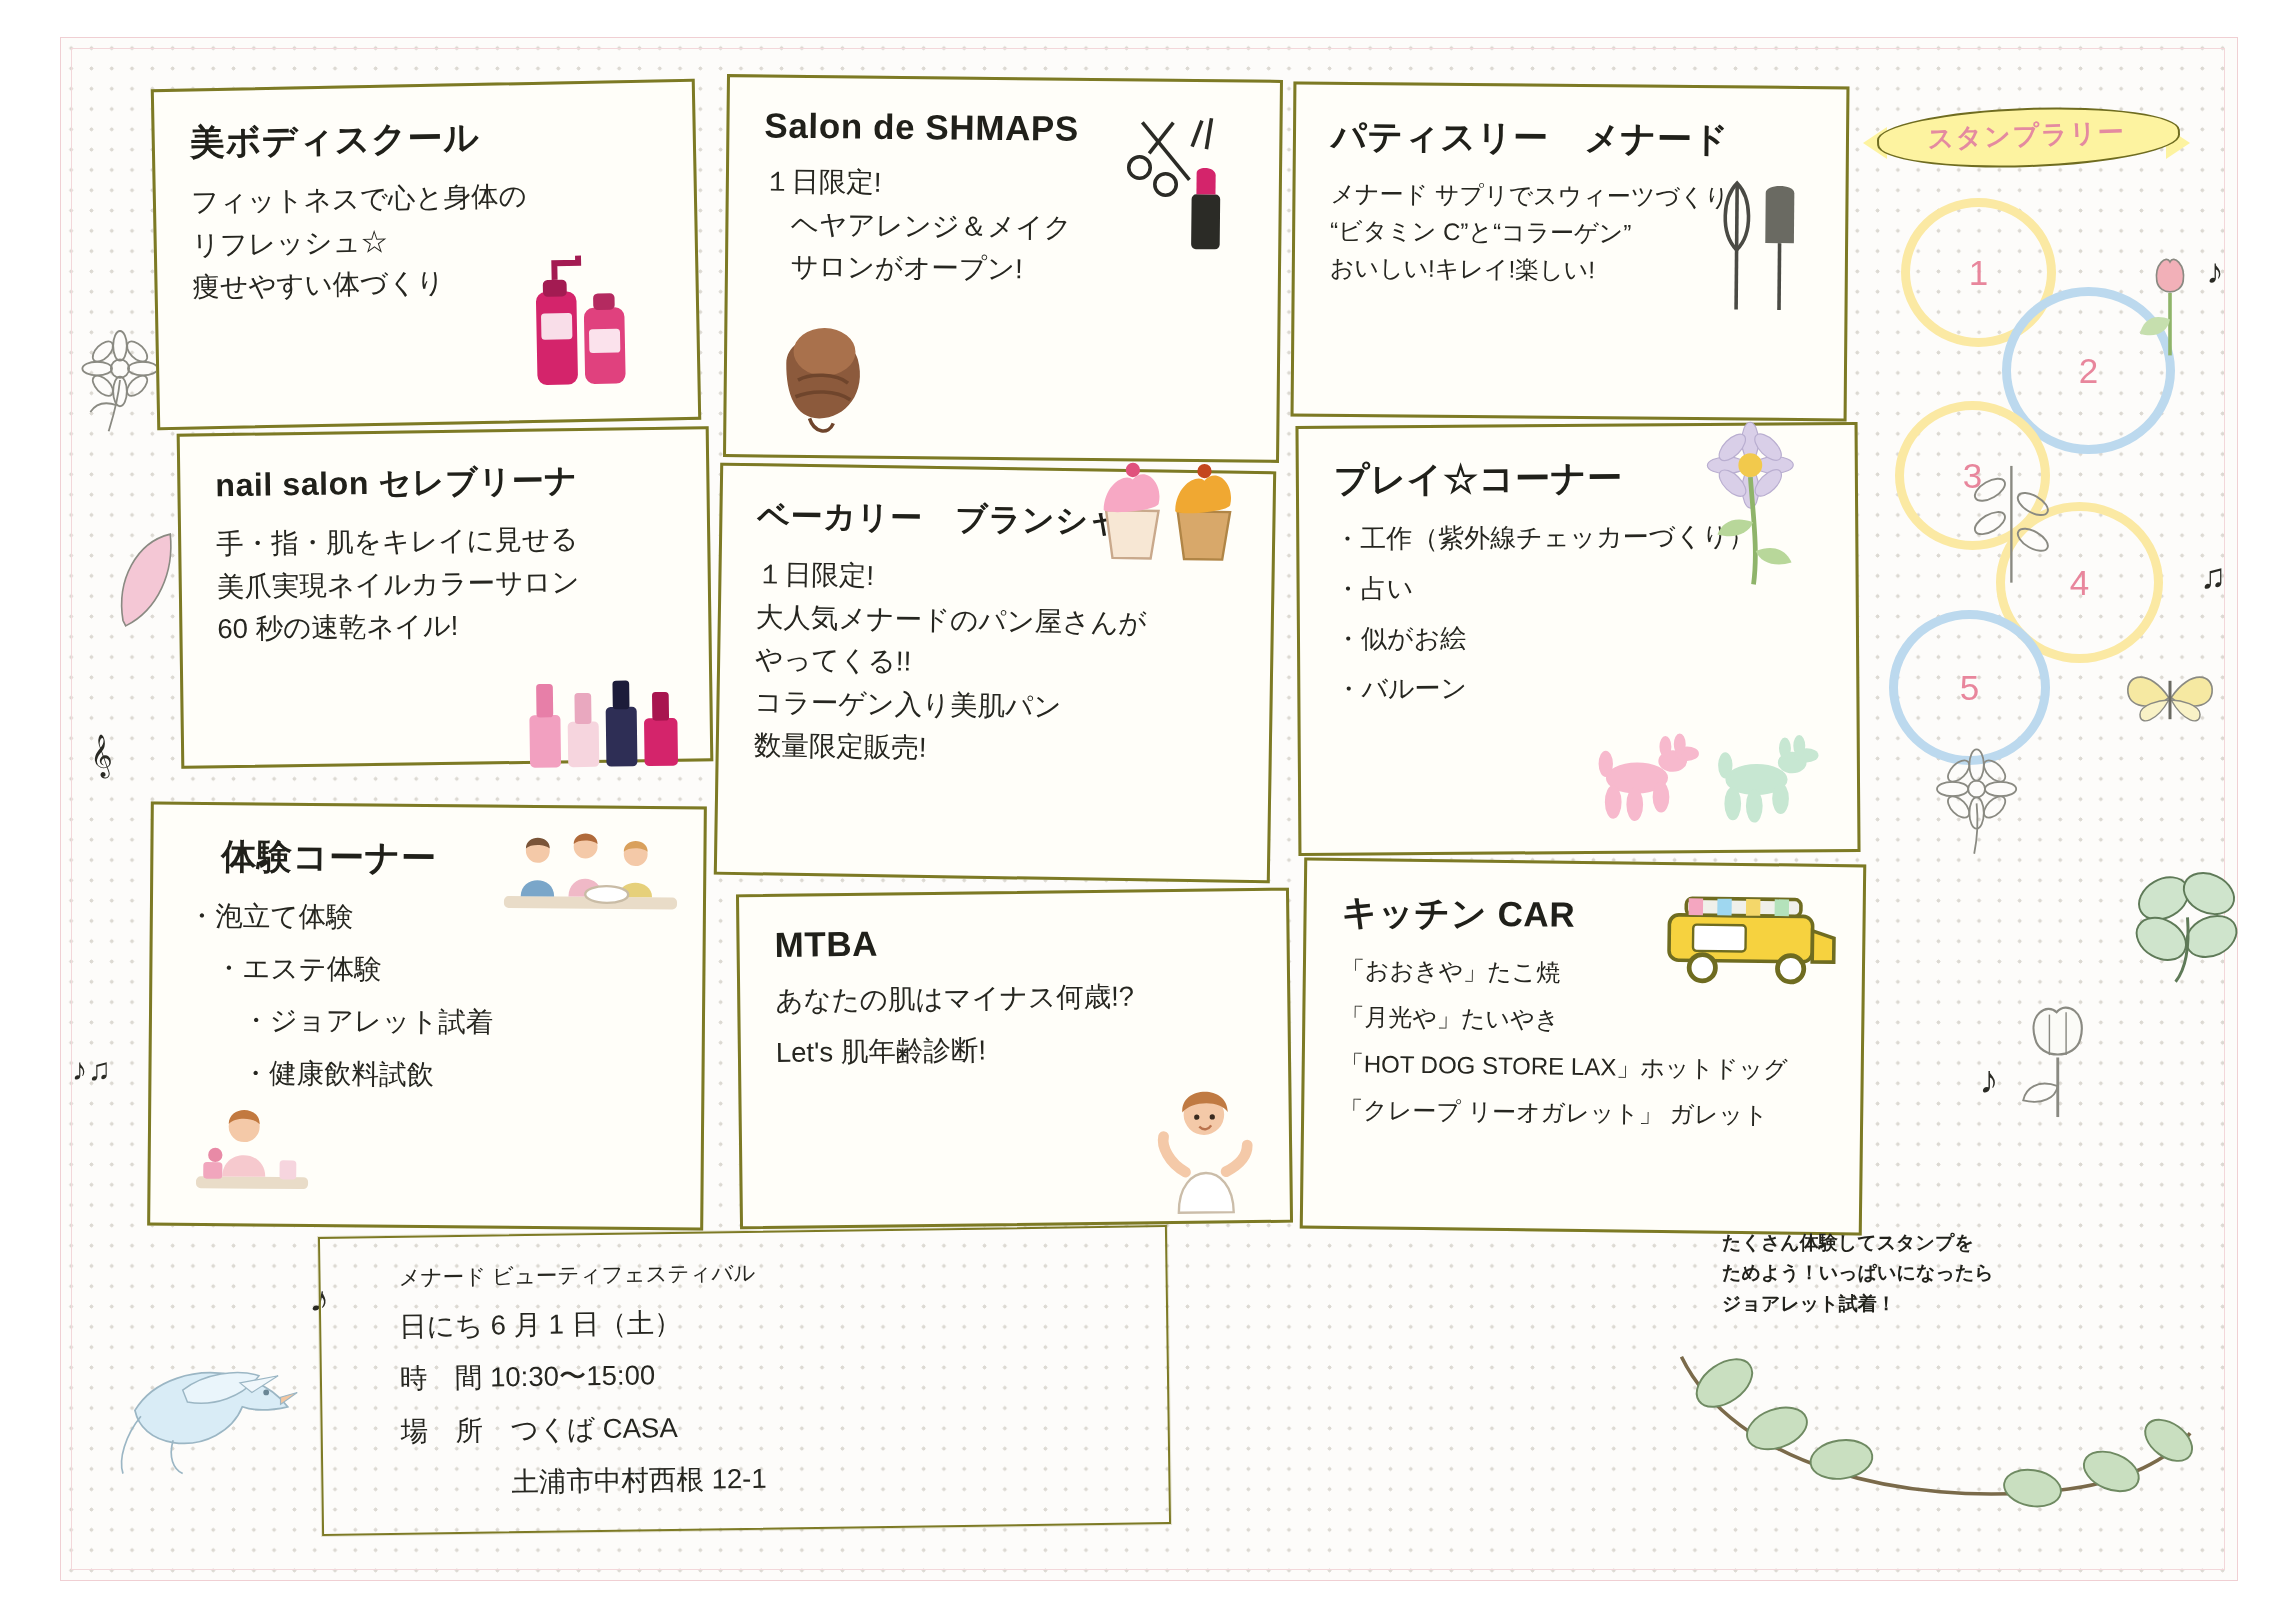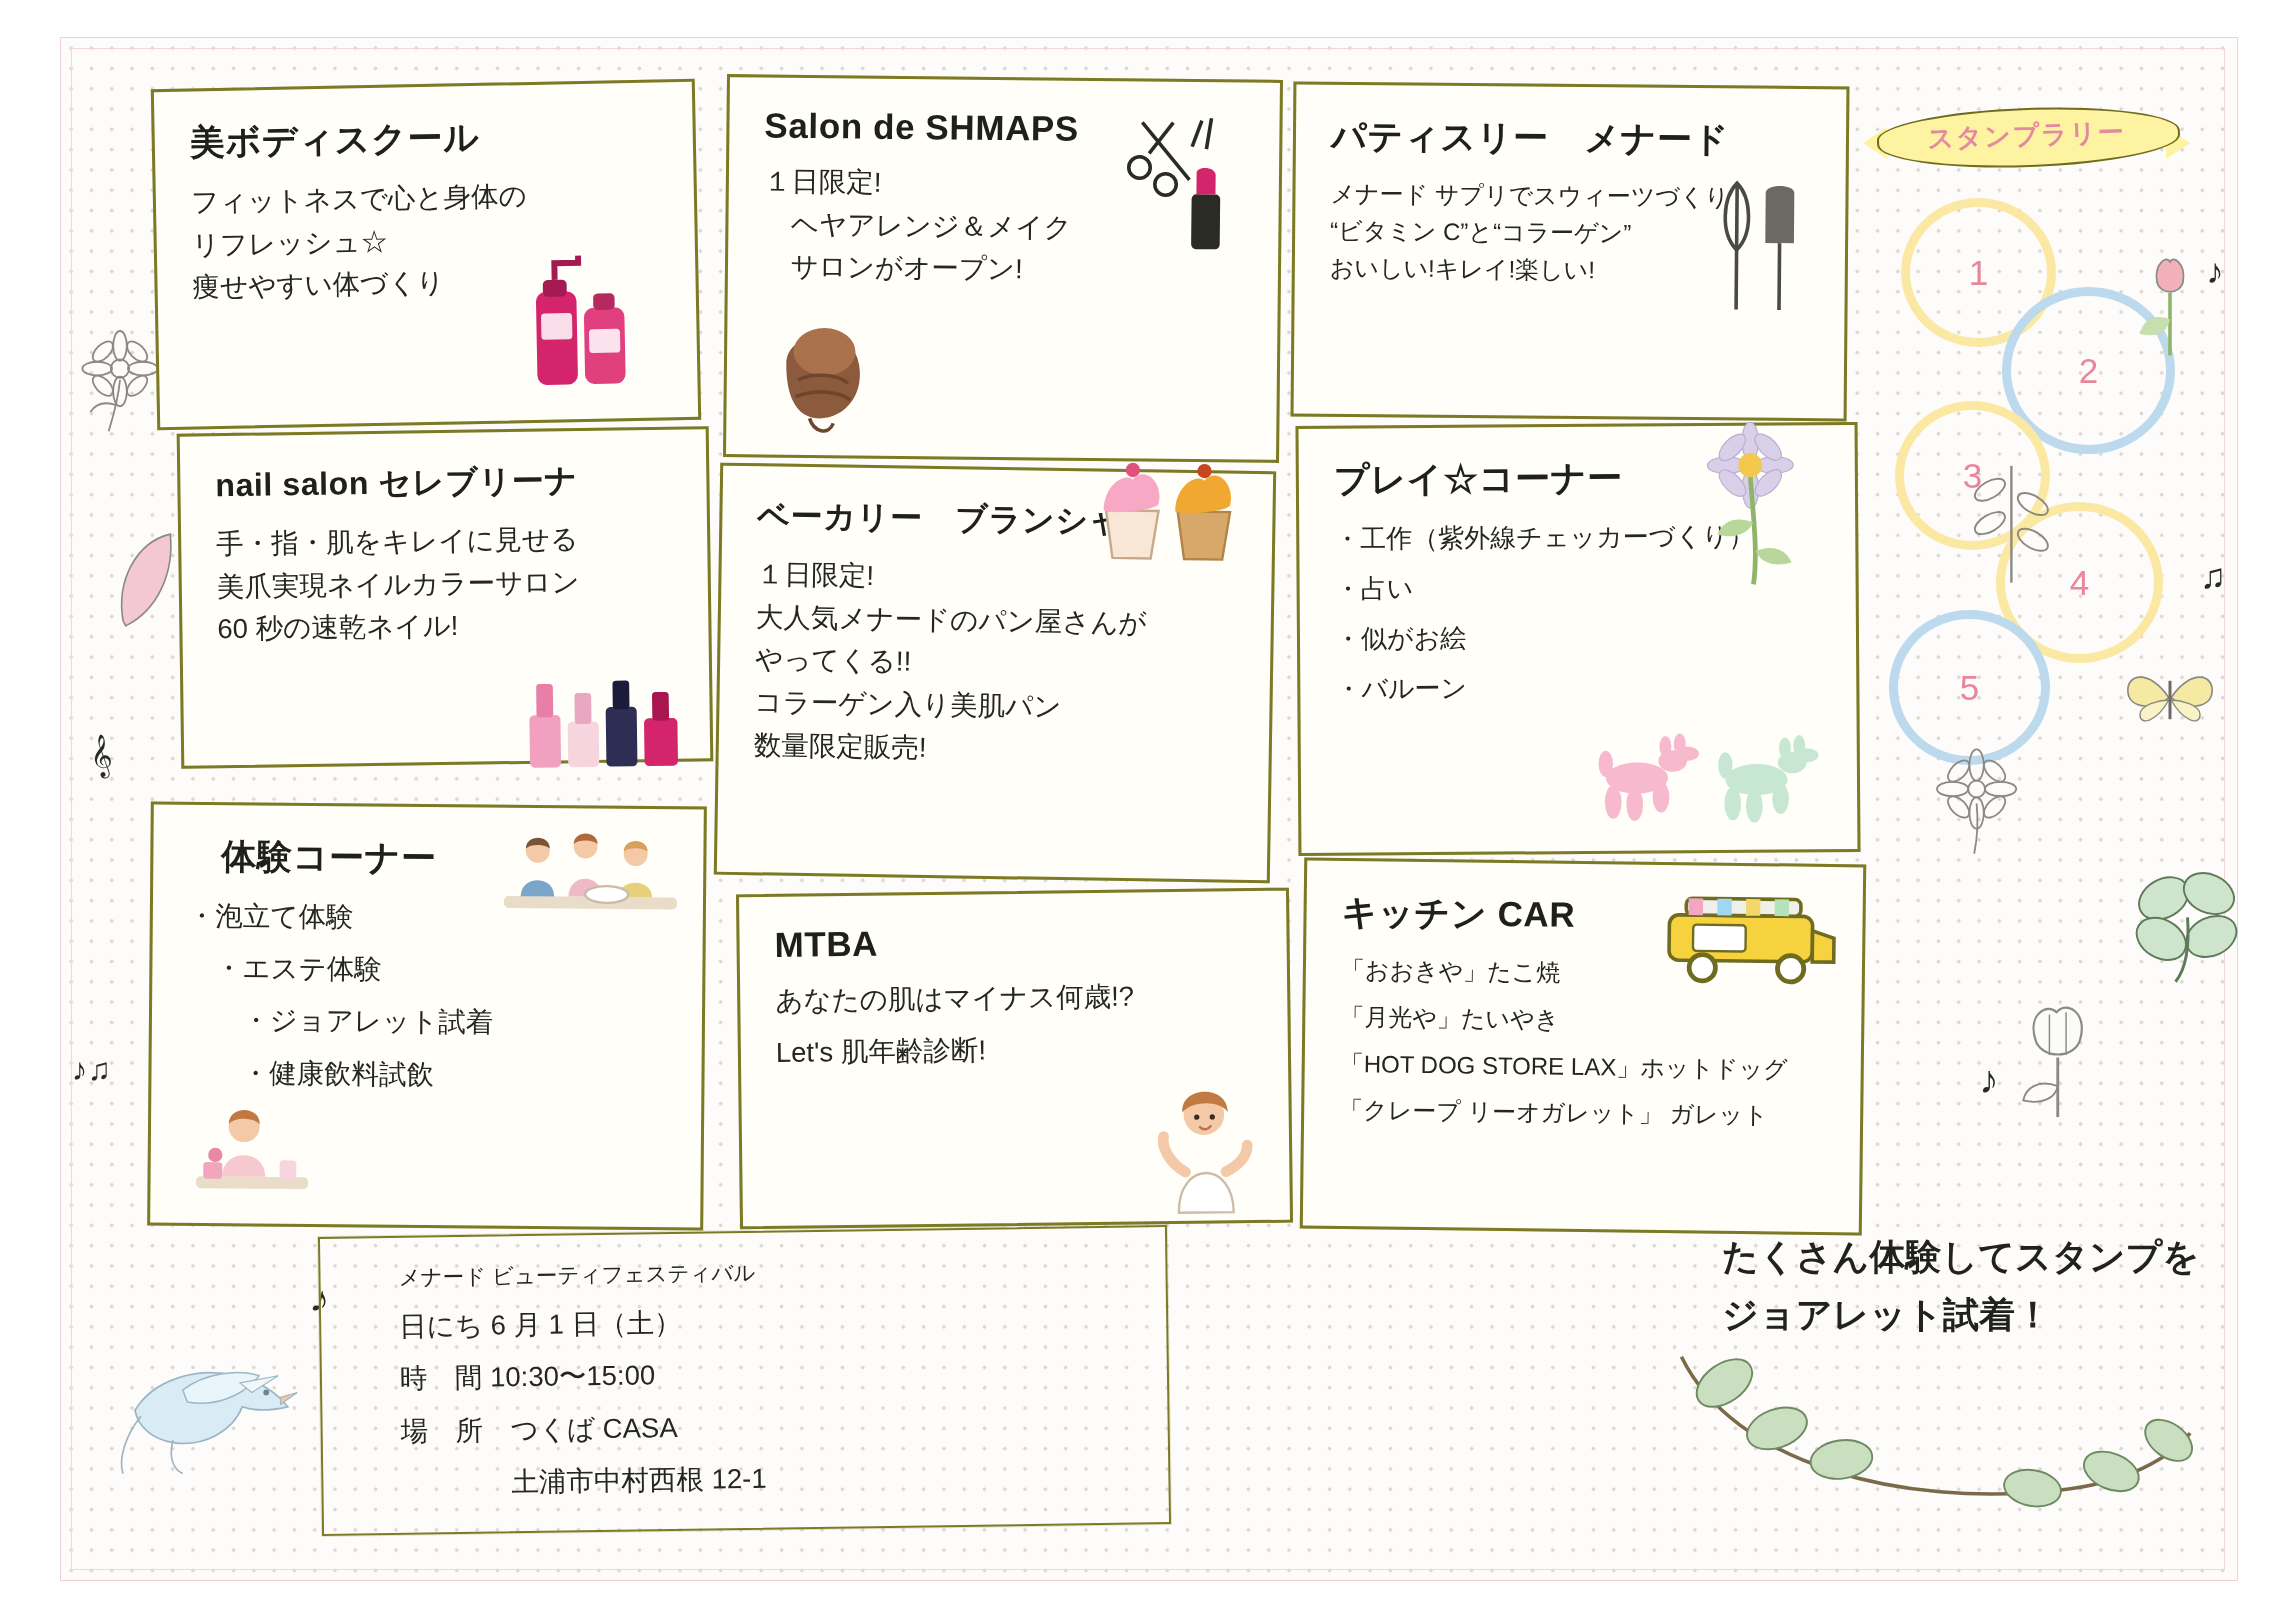--- a/index.html
+++ b/index.html
@@ -165,21 +165,21 @@
   #ring1 { left: 54px; top: 108px; width: 155px; height: 149px; }
   #ring2 { left: 155px; top: 197px; width: 173px; height: 167px; }
   #ring3 { left: 48px; top: 311px; width: 155px; height: 149px; }
   #ring4 { left: 149px; top: 412px; width: 167px; height: 161px; }
   #ring5 { left: 42px; top: 520px; width: 161px; height: 155px; }
 
   
   #closing {
     position: absolute;
     left: 1722px; top: 1228px; width: 514px;
-    font-size: 36px; line-height: 1.6; color: #22221c;
+    font-size: 19px; line-height: 1.6; color: #22221c;
     font-weight: 600;
   }
   #closing div { white-space: pre; }
 
   
   .deco { position: absolute; pointer-events: none; }
 
   .note { color: #2a2a24; font-size: 37px; }
 
   
@@ -614,20 +614,21 @@
       <path d="M44 24 C 44 44, 44 54, 44 58" stroke="#8a8a82" stroke-width="1.2" fill="none"></path>
       <path d="M58 22 C 58 44, 58 54, 58 58" stroke="#8a8a82" stroke-width="1.2" fill="none"></path>
       <path d="M51 60 L51 110" stroke="#8a8a82" stroke-width="2.4" fill="none"></path>
       <path d="M51 84 C 34 78, 24 86, 22 96 C 38 100, 49 94, 51 84 Z" fill="none" stroke="#8a8a82" stroke-width="1.6"></path>
     </svg>
   </div>
   <div class="deco note" style="left:1979px; top:1058px; font-size:39px;">♪</div>
 
   <div id="closing">
     <div>たくさん体験してスタンプを</div>
+    <div>ためよう！いっぱいになったら</div>
     <div>ジョアレット試着！</div>
   </div>
   <div class="deco" style="left:1662px; top:1309px; width:538px; height:203px;">
     <svg width="538" height="203" viewBox="0 0 450 170">
       <path d="M16 40 C 60 130, 200 166, 330 152 C 390 146, 426 124, 442 104" stroke="#7a6a4a" stroke-width="3" fill="none"></path>
       <g fill="#c9dfc0" stroke="#6f8a62" stroke-width="1.6">
         <ellipse cx="52" cy="62" rx="26" ry="16" transform="rotate(-35 52 62)"></ellipse>
         <ellipse cx="96" cy="100" rx="26" ry="16" transform="rotate(-20 96 100)"></ellipse>
         <ellipse cx="150" cy="126" rx="26" ry="16" transform="rotate(-8 150 126)"></ellipse>
         <ellipse cx="310" cy="150" rx="24" ry="15" transform="rotate(10 310 150)"></ellipse>

